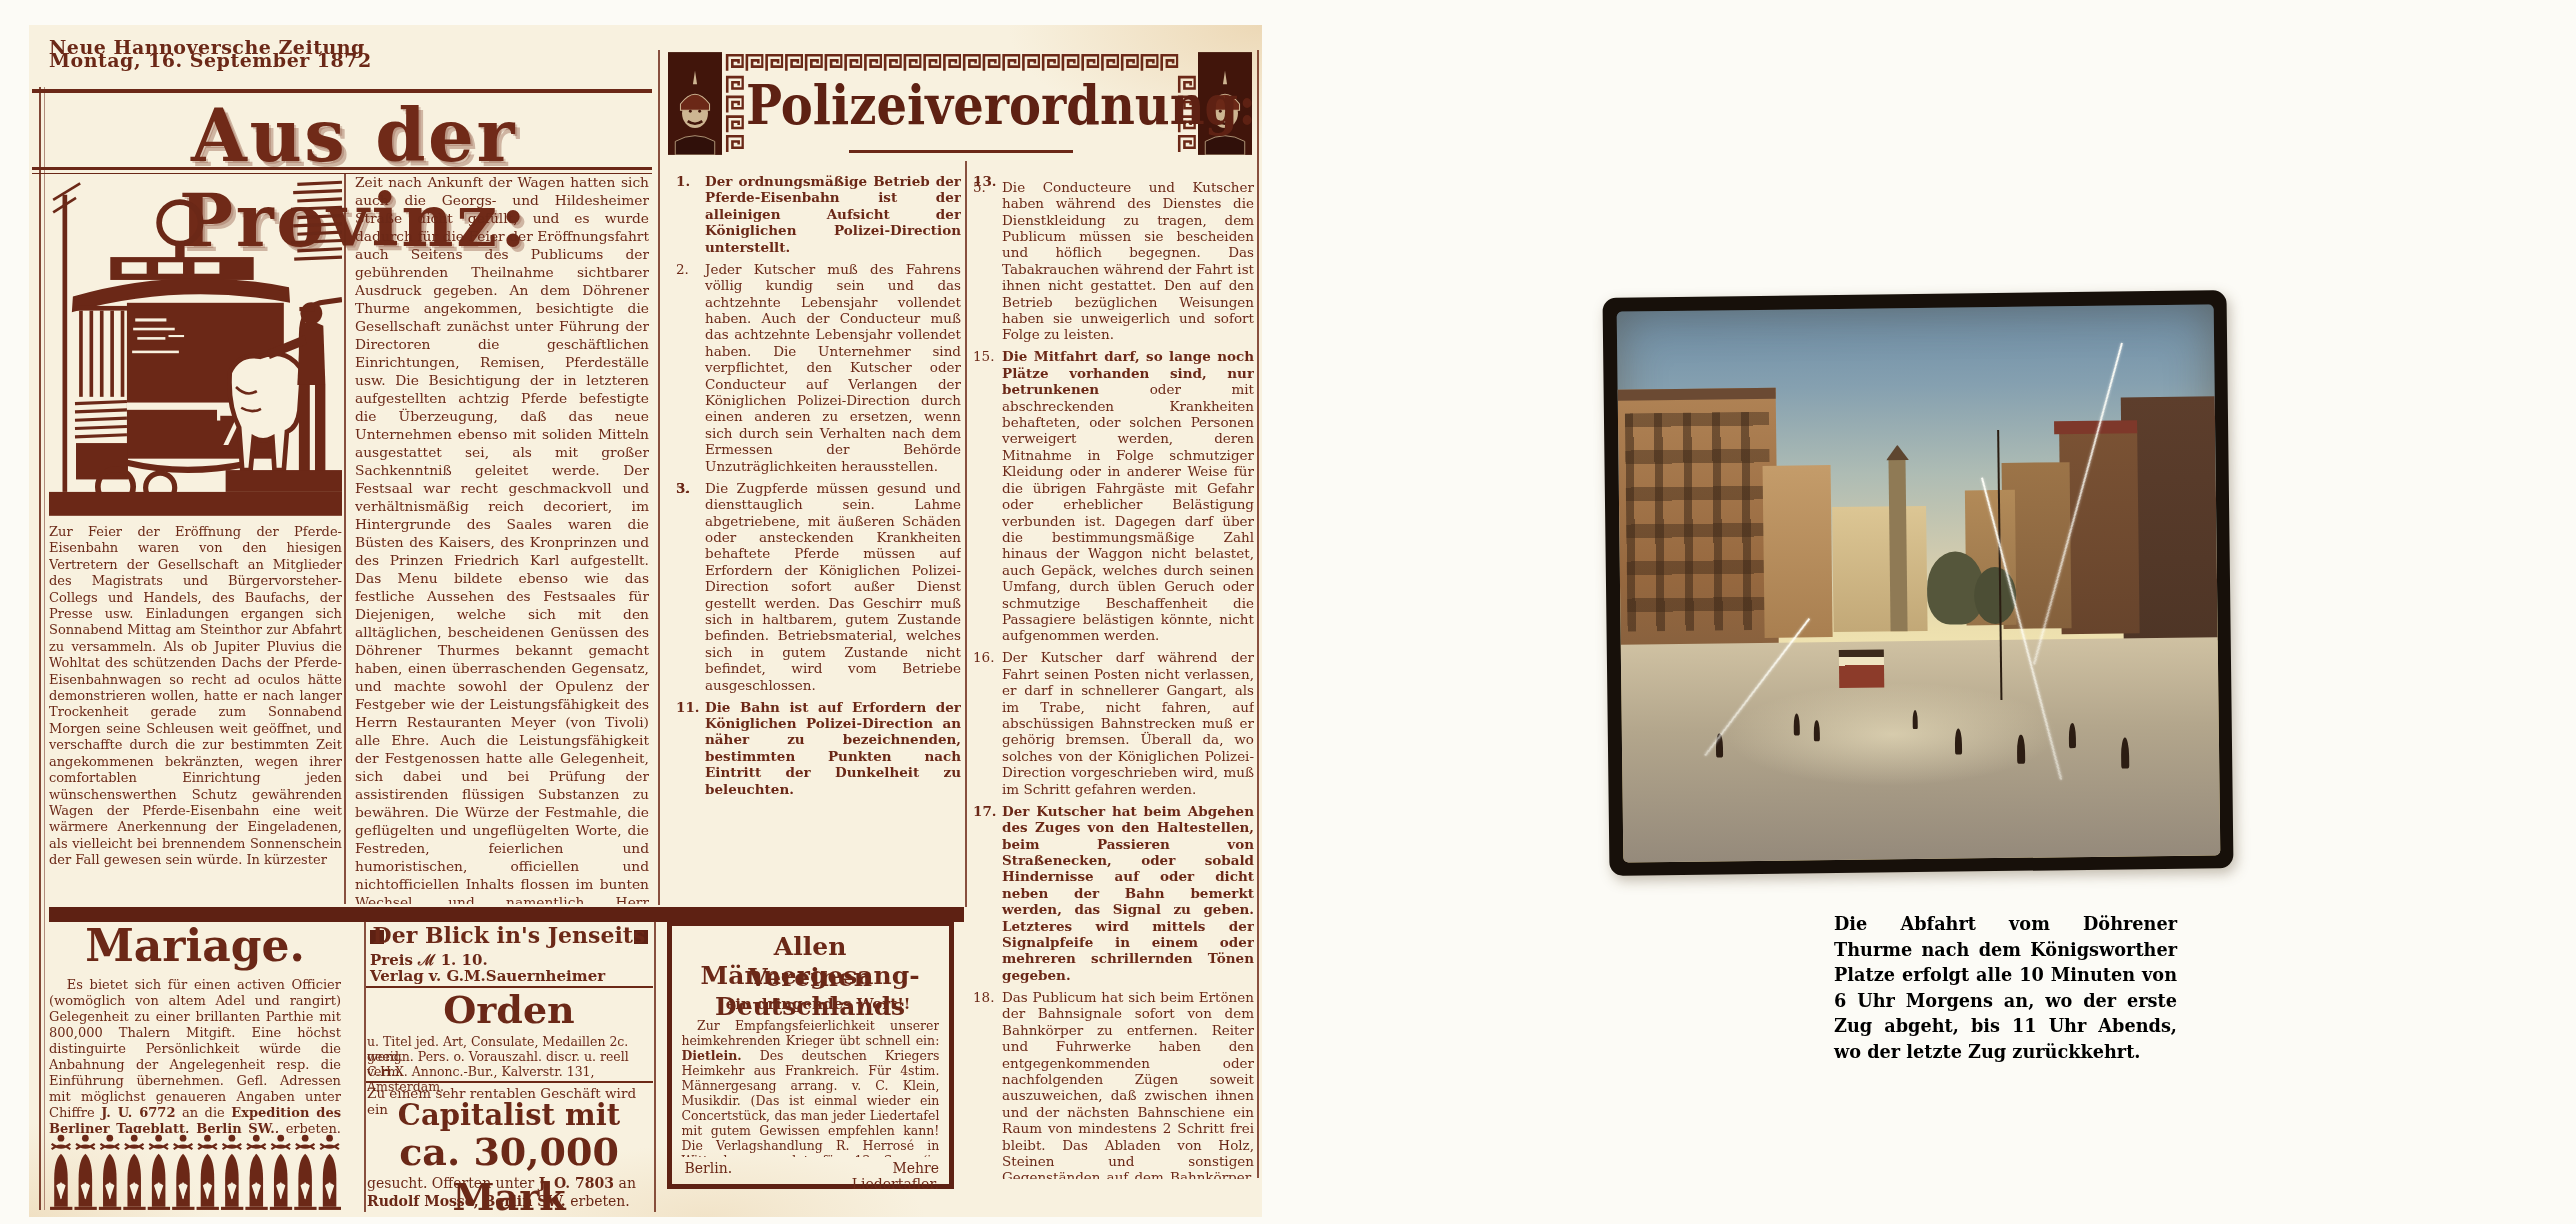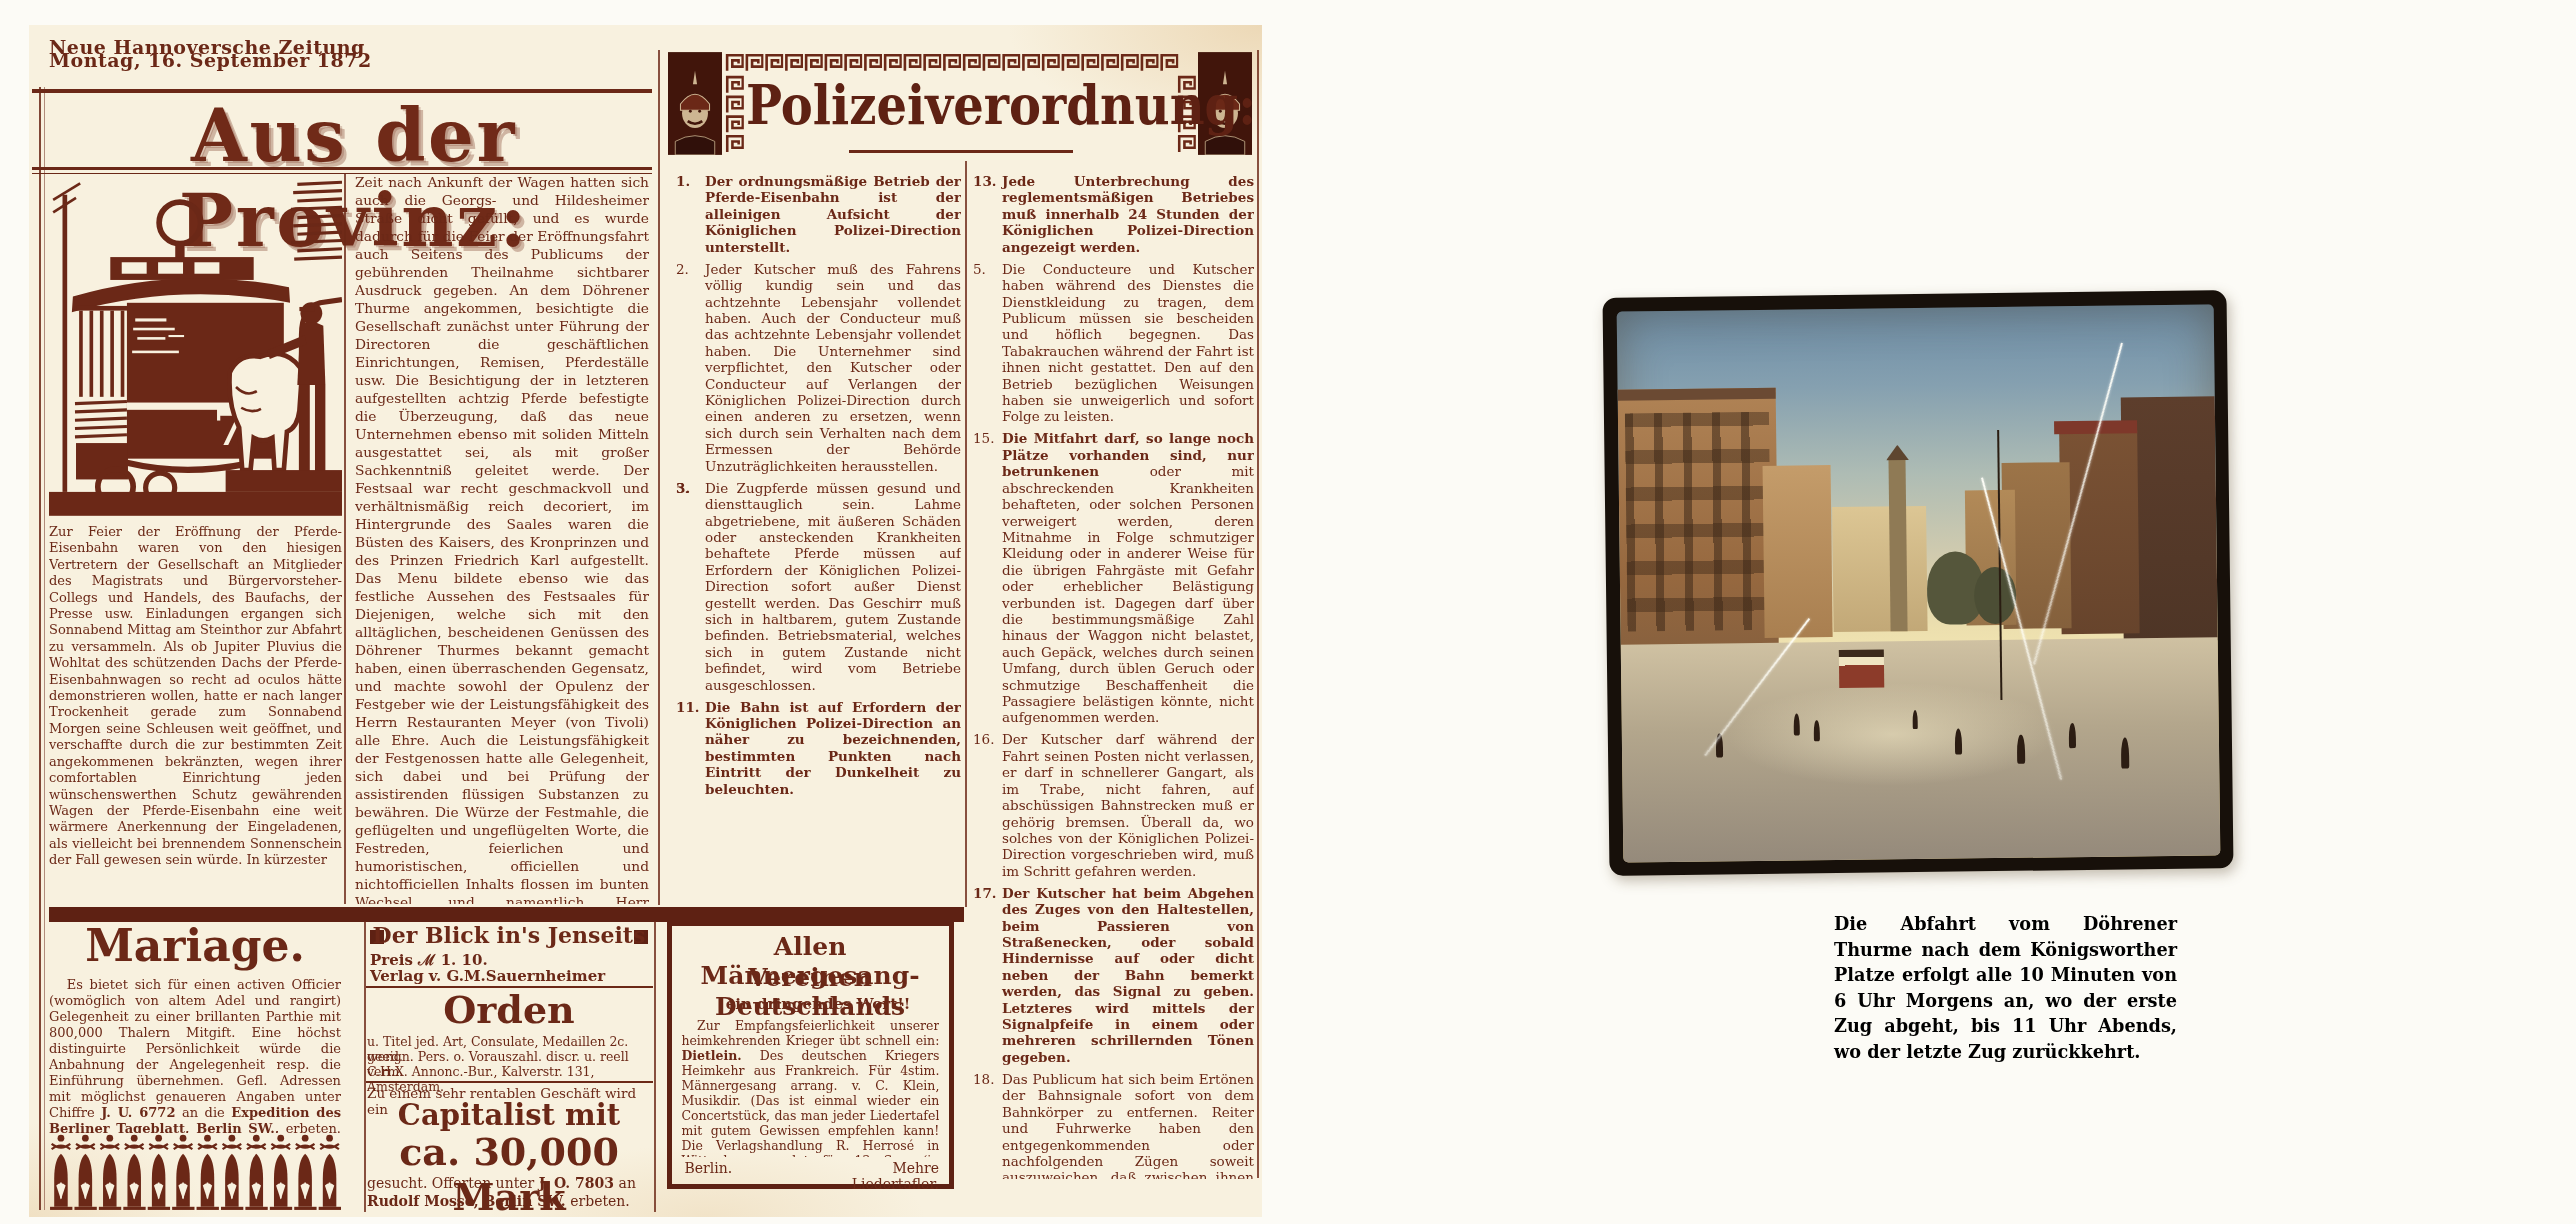--- a/index.html
+++ b/index.html
@@ -201,21 +201,21 @@
 
 <div class="abs reg-col" style="left:676px;top:173px;width:285px;height:730px">
     <div class="reg-item"><span class="reg-num b">1.</span><span class="reg-text b">Der ordnungsmäßige Betrieb der Pferde-Eisenbahn ist der alleinigen Aufsicht der Königlichen Polizei-Direction unterstellt.</span></div>
     <div class="reg-item"><span class="reg-num">2.</span><span class="reg-text">Jeder Kutscher muß des Fahrens völlig kundig sein und das achtzehnte Lebensjahr vollendet haben. Auch der Conducteur muß das achtzehnte Lebensjahr vollendet haben. Die Unternehmer sind verpflichtet, den Kutscher oder Conducteur auf Verlangen der Königlichen Polizei-Direction durch einen anderen zu ersetzen, wenn sich durch sein Verhalten nach dem Ermessen der Behörde Unzuträglichkeiten herausstellen.</span></div>
     <div class="reg-item"><span class="reg-num b">3.</span></div>
     <div class="reg-item"><span class="reg-num">5.</span><span class="reg-text">Die Zugpferde müssen gesund und diensttauglich sein. Lahme abgetriebene, mit äußeren Schäden oder ansteckenden Krankheiten behaftete Pferde müssen auf Erfordern der Königlichen Polizei-Direction sofort außer Dienst gestellt werden. Das Geschirr muß sich in haltbarem, gutem Zustande befinden. Betriebsmaterial, welches sich in gutem Zustande nicht befindet, wird vom Betriebe ausgeschlossen.</span></div>
     <div class="reg-item"><span class="reg-num b">11.</span><span class="reg-text b">Die Bahn ist auf Erfordern der Königlichen Polizei-Direction an näher zu bezeichnenden, bestimmten Punkten nach Eintritt der Dunkelheit zu beleuchten.</span></div>
   </div>
 <div class="abs vrule" style="left:965px;top:161px;height:746px"></div>
 <div class="abs reg-col" style="left:973px;top:173px;width:281px;height:1006px">
-    <div class="reg-item"><span class="reg-num b">13.</span><span class="reg-text b">Jede Unterbrechung des reglementsmäßigen Betriebes muß innerhalb 24 Stunden der Königlichen Polizei-Direction angezeigt werden.</span></div>
+    <div class="reg-item"><span class="reg-num b">13.</span></div>
     <div class="reg-item"><span class="reg-num">5.</span><span class="reg-text">Die Conducteure und Kutscher haben während des Dienstes die Dienstkleidung zu tragen, dem Publicum müssen sie bescheiden und höflich begegnen. Das Tabakrauchen während der Fahrt ist ihnen nicht gestattet. Den auf den Betrieb bezüglichen Weisungen haben sie unweigerlich und sofort Folge zu leisten.</span></div>
     <div class="reg-item"><span class="reg-num">15.</span><span class="reg-text"><span class="b">Die Mitfahrt darf, so lange noch Plätze vorhanden sind, nur betrunkenen</span> oder mit abschreckenden Krankheiten behafteten, oder solchen Personen verweigert werden, deren Mitnahme in Folge schmutziger Kleidung oder in anderer Weise für die übrigen Fahrgäste mit Gefahr oder erheblicher Belästigung verbunden ist. Dagegen darf über die bestimmungsmäßige Zahl hinaus der Waggon nicht belastet, auch Gepäck, welches durch seinen Umfang, durch üblen Geruch oder schmutzige Beschaffenheit die Passagiere belästigen könnte, nicht aufgenommen werden.</span></div>
     <div class="reg-item"><span class="reg-num">16.</span><span class="reg-text">Der Kutscher darf während der Fahrt seinen Posten nicht verlassen, er darf in schnellerer Gangart, als im Trabe, nicht fahren, auf abschüssigen Bahnstrecken muß er gehörig bremsen. Überall da, wo solches von der Königlichen Polizei-Direction vorgeschrieben wird, muß im Schritt gefahren werden.</span></div>
     <div class="reg-item"><span class="reg-num b">17.</span><span class="reg-text b">Der Kutscher hat beim Abgehen des Zuges von den Haltestellen, beim Passieren von Straßenecken, oder sobald Hindernisse auf oder dicht neben der Bahn bemerkt werden, das Signal zu geben. Letzteres wird mittels der Signalpfeife in einem oder mehreren schrillernden Tönen gegeben.</span></div>
     <div class="reg-item"><span class="reg-num">18.</span><span class="reg-text">Das Publicum hat sich beim Ertönen der Bahnsignale sofort von dem Bahnkörper zu entfernen. Reiter und Fuhrwerke haben den entgegenkommenden oder nachfolgenden Zügen soweit auszuweichen, daß zwischen ihnen und der nächsten Bahnschiene ein Raum von mindestens 2 Schritt frei bleibt. Das Abladen von Holz, Steinen und sonstigen Gegenständen auf dem Bahnkörper, sowie neben denselben bis zu einer Entfernung von 2 Schritt von der äußeren Seite der Bahnschiene ist verboten.</span></div>
   </div>
 <div class="abs vrule" style="left:1257px;top:50px;height:1128px"></div>
 
 <div class="abs sepbar" style="left:49px;top:907px;width:915px;height:14.6px"></div>
 

